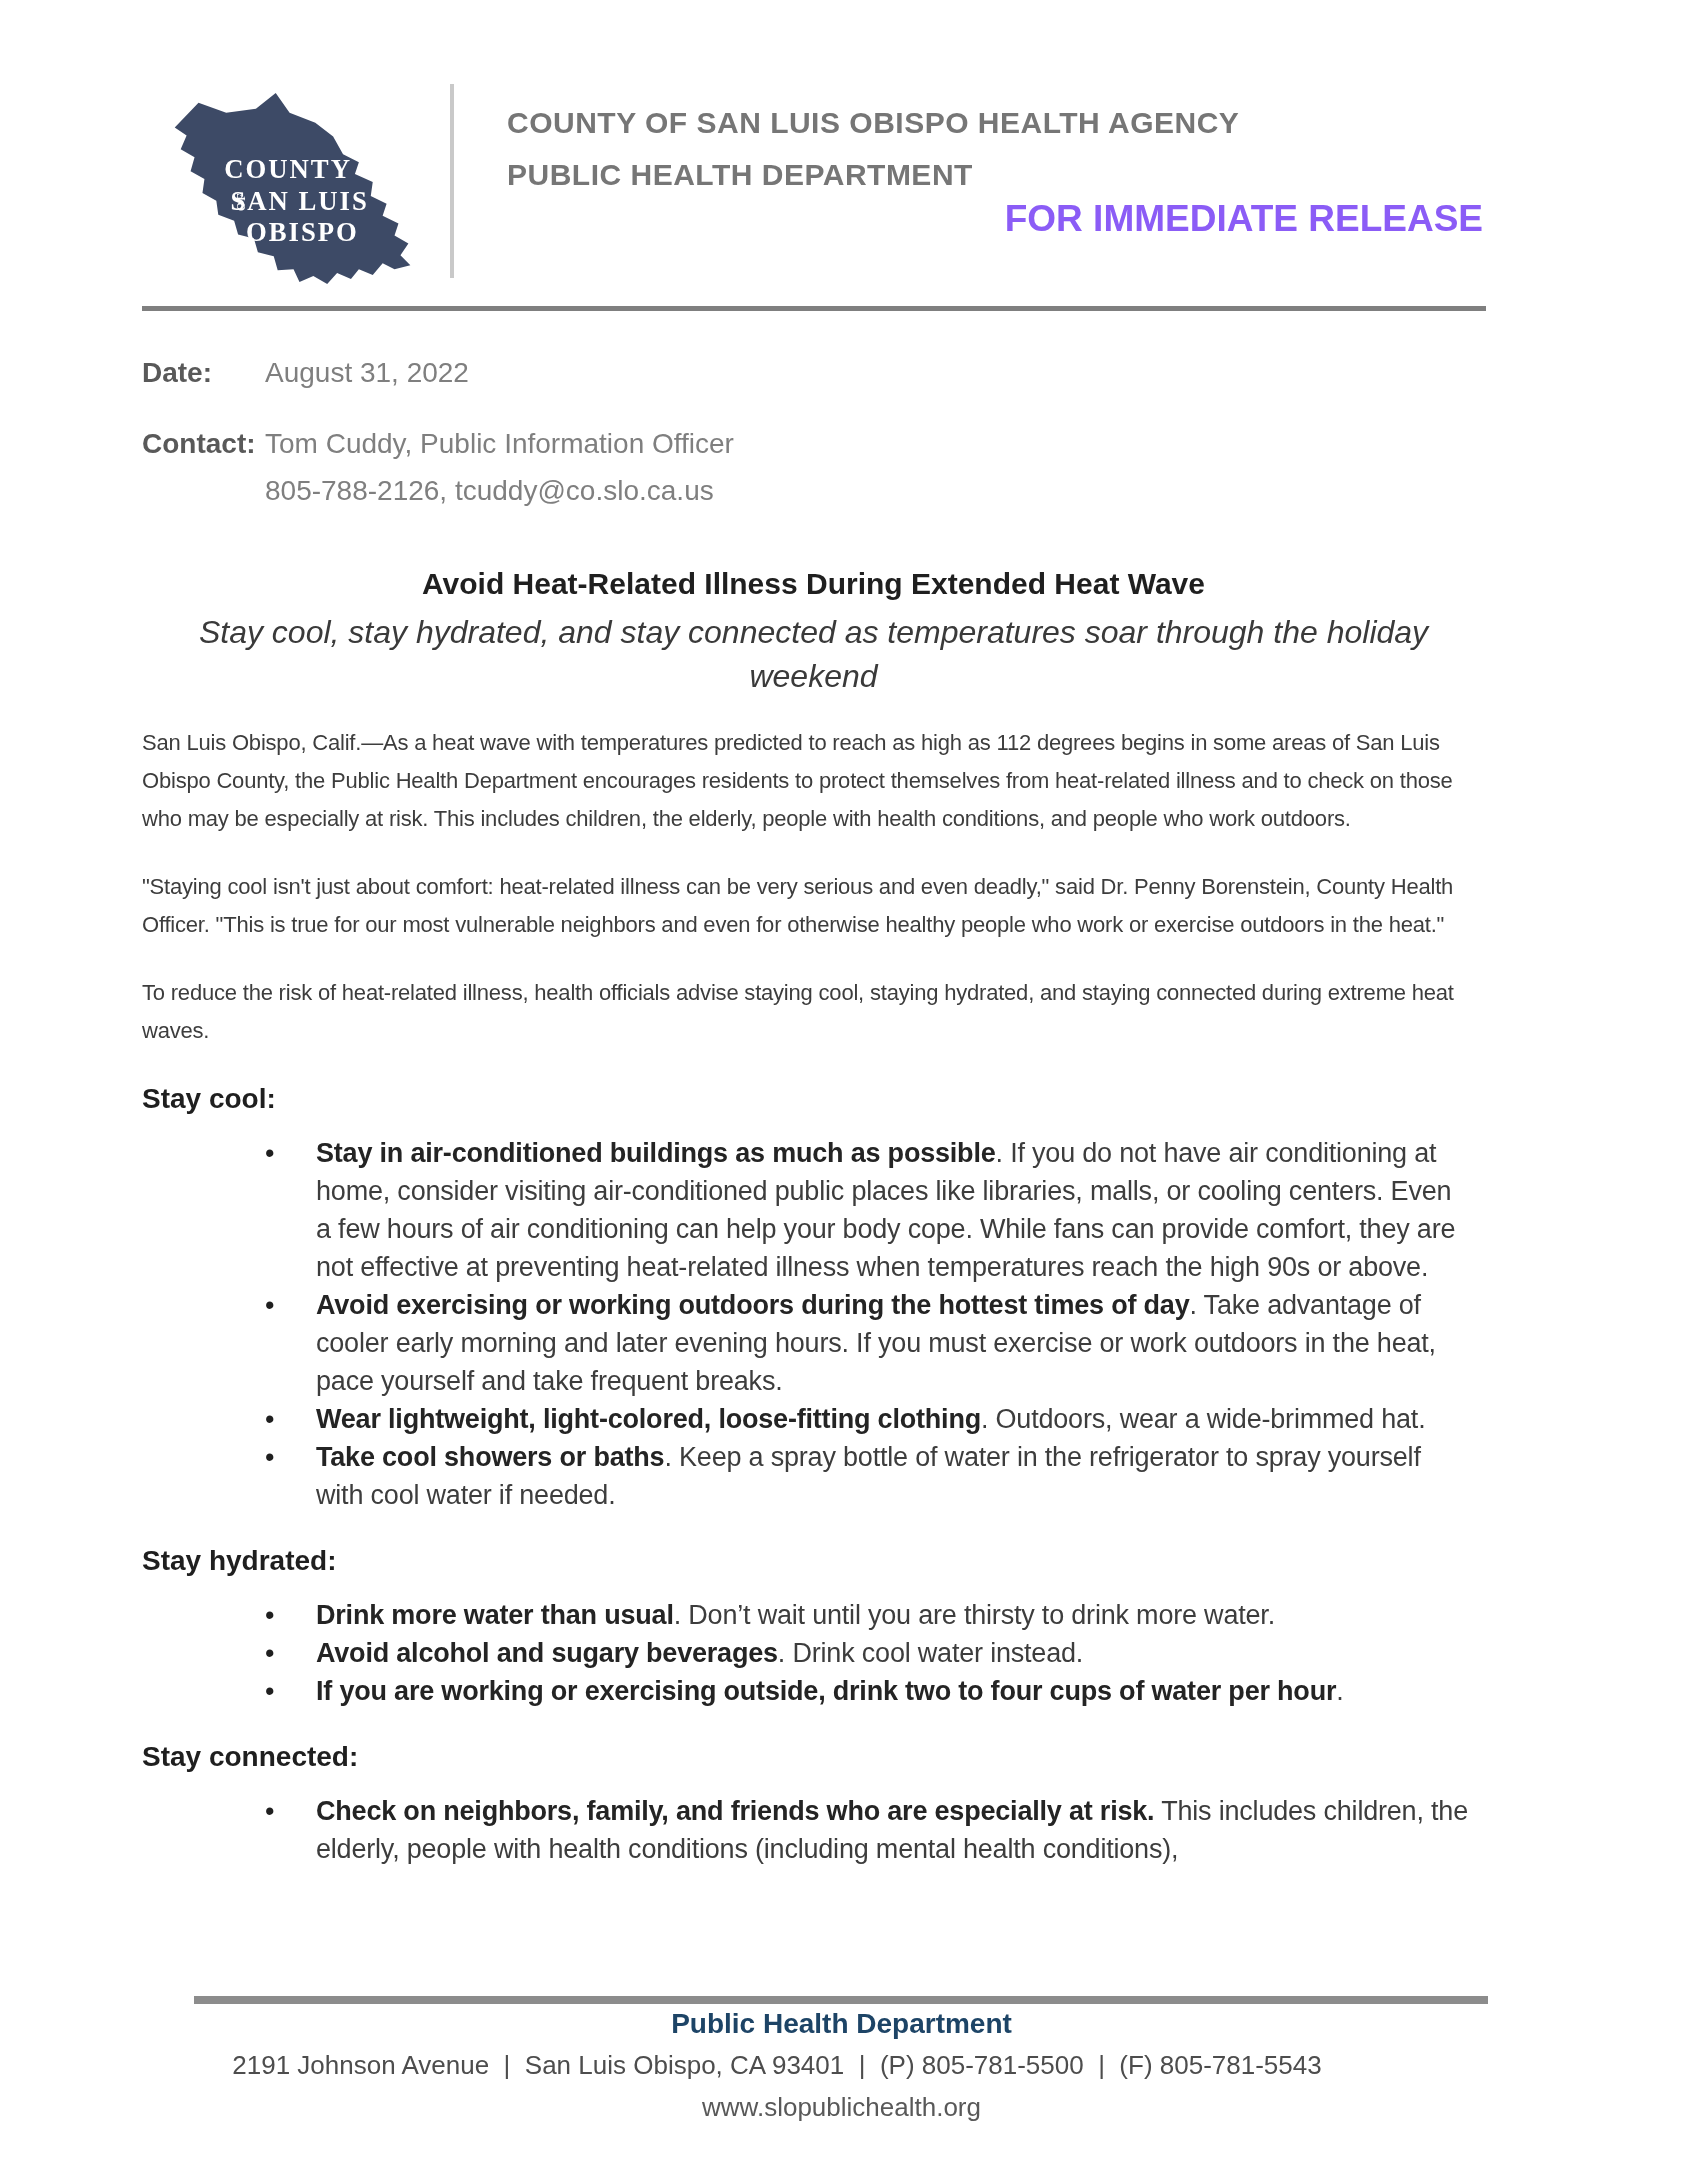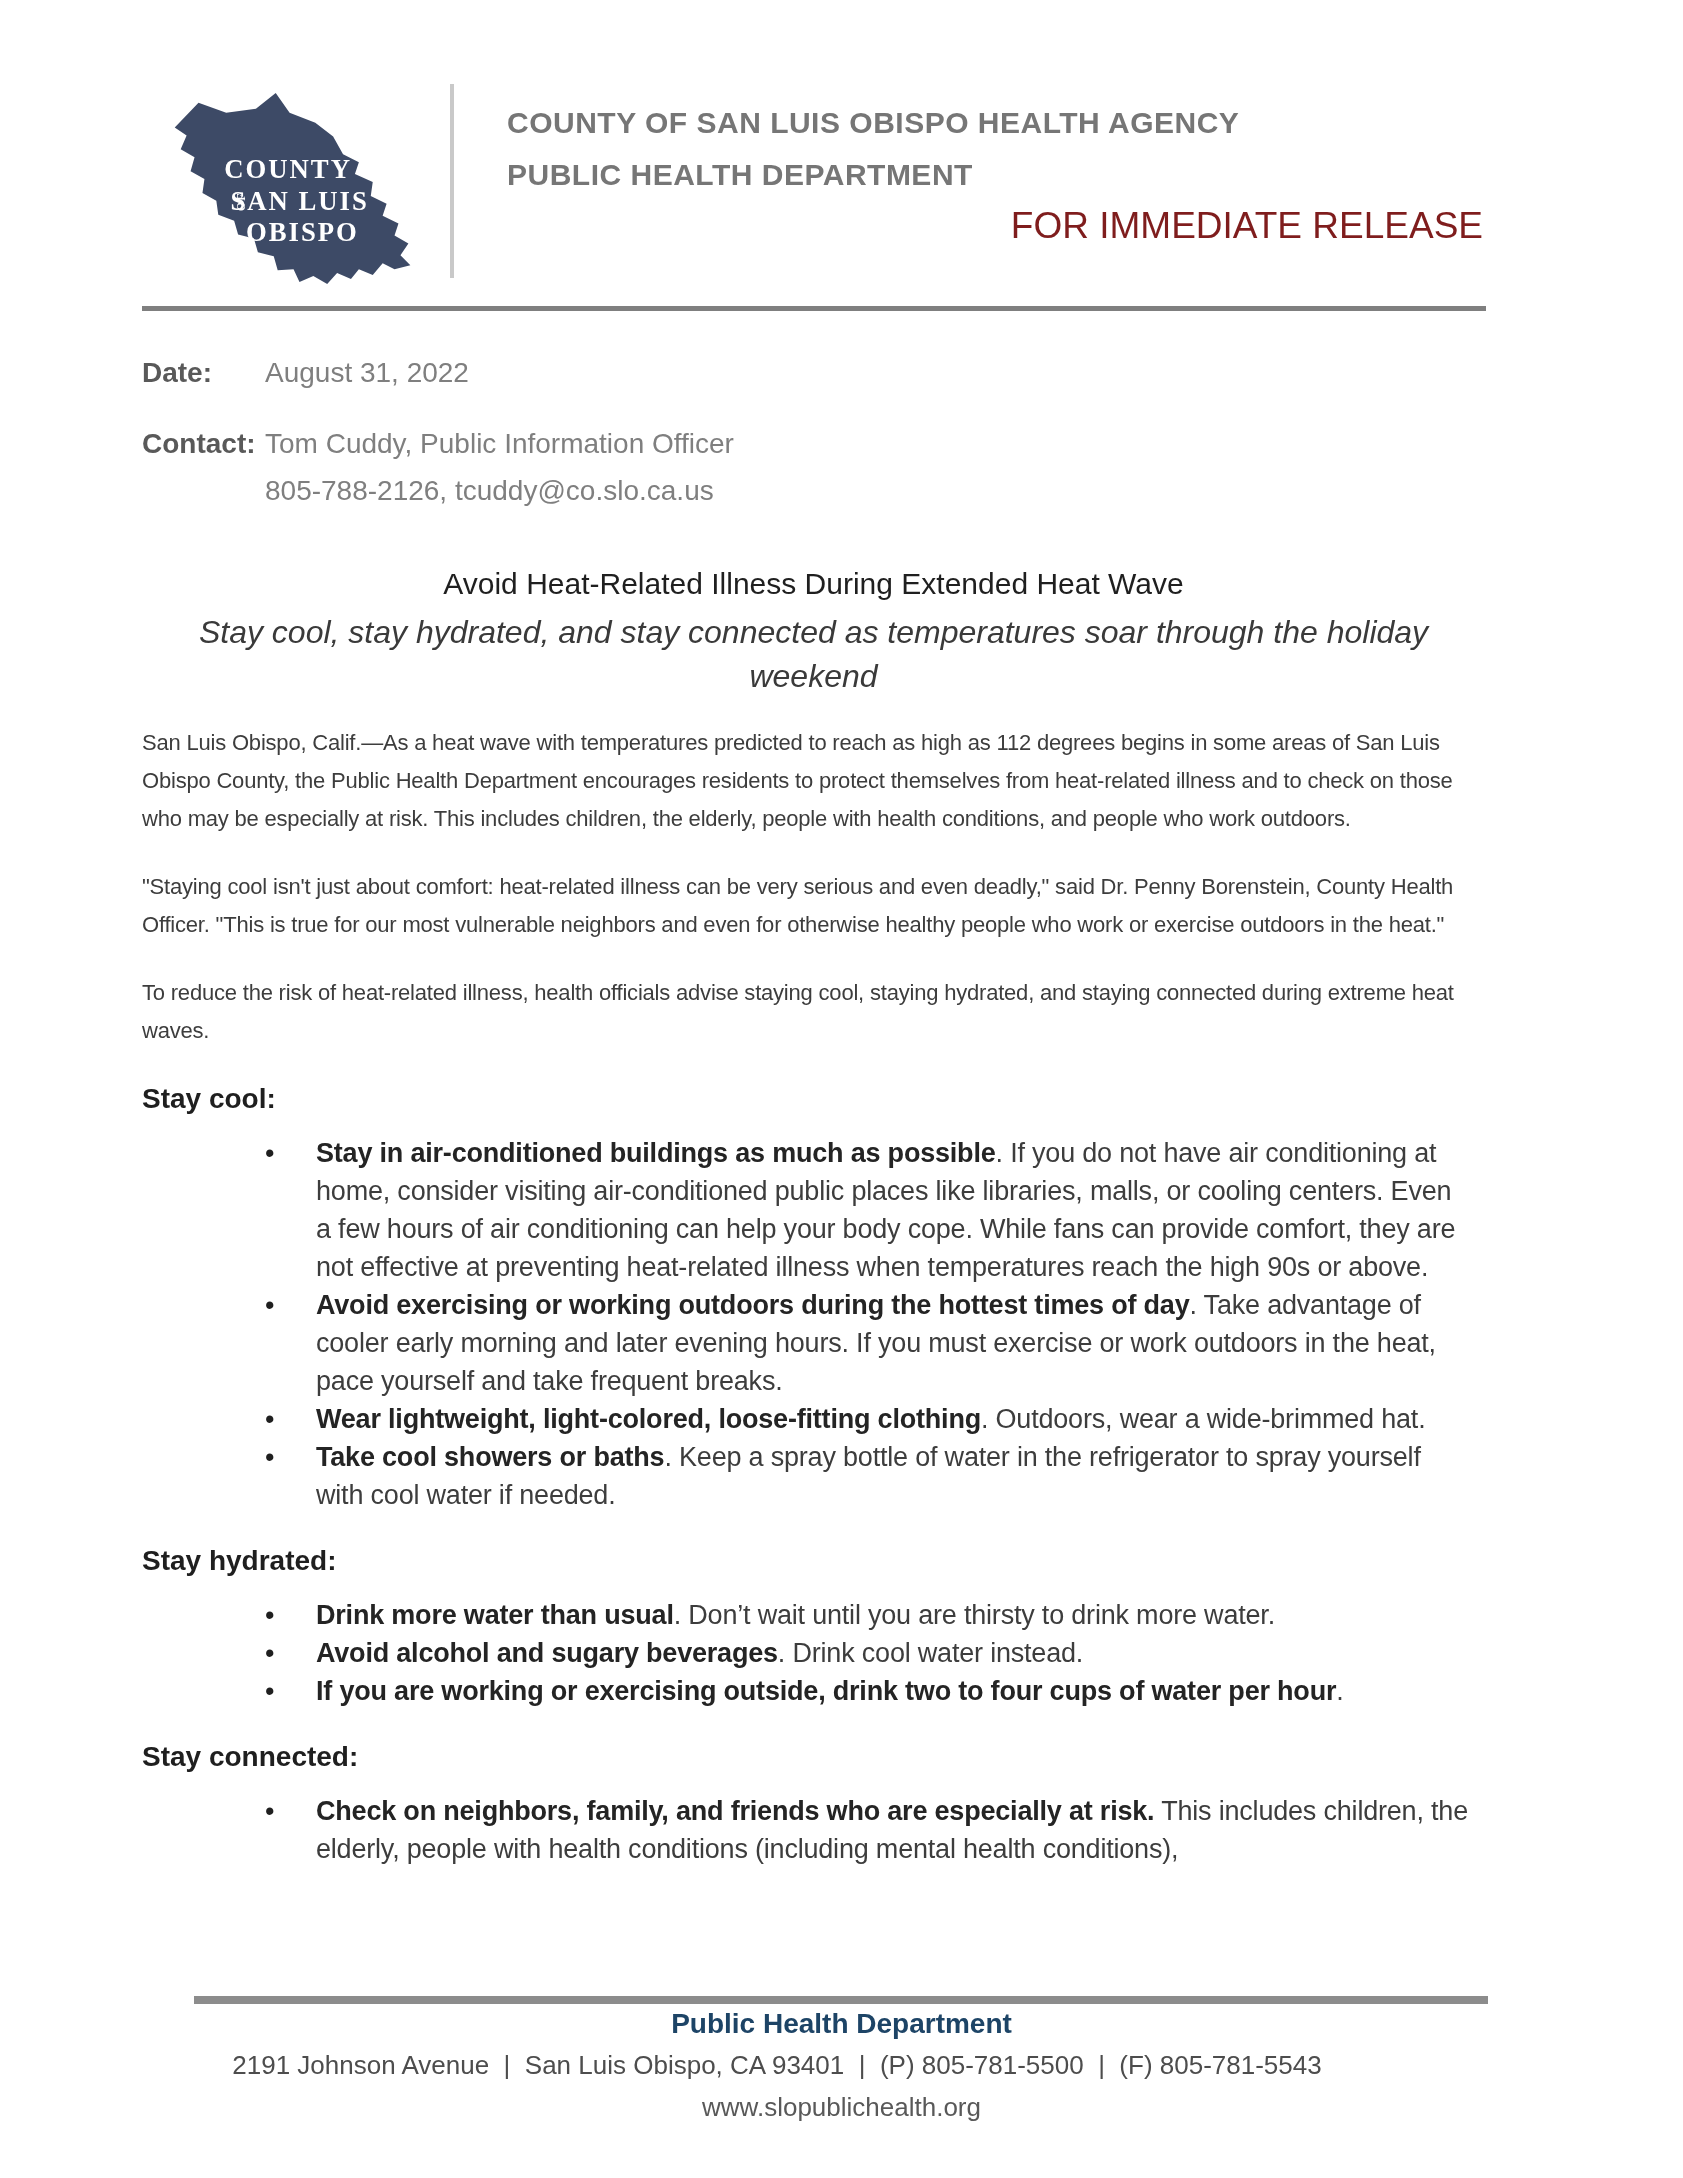--- a/index.html
+++ b/index.html
@@ -7,32 +7,32 @@
         font-family:"Liberation Sans",sans-serif;color:#3d3d3d;overflow:hidden;margin:0 auto}
 
   
   .logo{position:absolute;left:149px;top:79px}
   .lg{font-family:"Liberation Serif",serif;font-weight:bold;font-size:27px;fill:#ffffff;letter-spacing:2px}
   .lgs{font-family:"Liberation Serif",serif;font-weight:bold;font-size:12px;fill:#ffffff;letter-spacing:1px}
   .vrule{position:absolute;left:450px;top:84px;width:4px;height:194px;background:#c9c9c9}
   .agency{position:absolute;left:507px;top:103px;font-size:30px;font-weight:bold;color:#767676;
           letter-spacing:0.5px;line-height:40px}
   .agency .l2{margin-top:12px}
-  .banner{position:absolute;right:200px;top:205px;font-size:37px;font-weight:normal;color:#7f1d1d}
+  .banner{position:absolute;right:200px;top:198px;font-size:37px;font-weight:bold;color:#8b5cf6}
   .hdr-rule{position:absolute;left:142px;top:306px;width:1344px;height:5px;background:#7f7f7f}
 
   
   .content{position:absolute;left:142px;top:354px;width:1343px}
   .meta{font-size:28px;color:#7f7f7f}
   .meta-row{display:flex;line-height:38px}
   .meta-row.date{margin-bottom:28px}
   .meta-label{width:123px;font-weight:bold;color:#595959;flex:0 0 auto}
   .meta-multi{line-height:47px}
 
-  .title{margin:50px 0 0 0;text-align:center;font-size:30px;font-weight:normal;color:#1f1f1f;line-height:40px}
+  .title{margin:50px 0 0 0;text-align:center;font-size:30px;font-weight:bold;color:#1f1f1f;line-height:40px}
   .subtitle{margin:6px 0 26px 0;text-align:center;font-style:italic;font-size:32px;color:#3a3a3a;line-height:44px}
 
   p.bodytxt{font-size:22px;line-height:38px;letter-spacing:-0.2px;margin:12px 0 30px 0}
   h3.sec{font-size:28px;font-weight:bold;color:#1f1f1f;margin:28px 0 2px 0;line-height:38px}
   ul.bullets{list-style:none;margin:16px;padding:0}
   ul.bullets li{position:relative;padding-left:158px;font-size:27px;line-height:38px;letter-spacing:-0.2px}
   ul.bullets li::before{content:"\2022";position:absolute;left:107px;top:0;color:#1f1f1f}
   .b{font-weight:bold;color:#242424}
 
   

